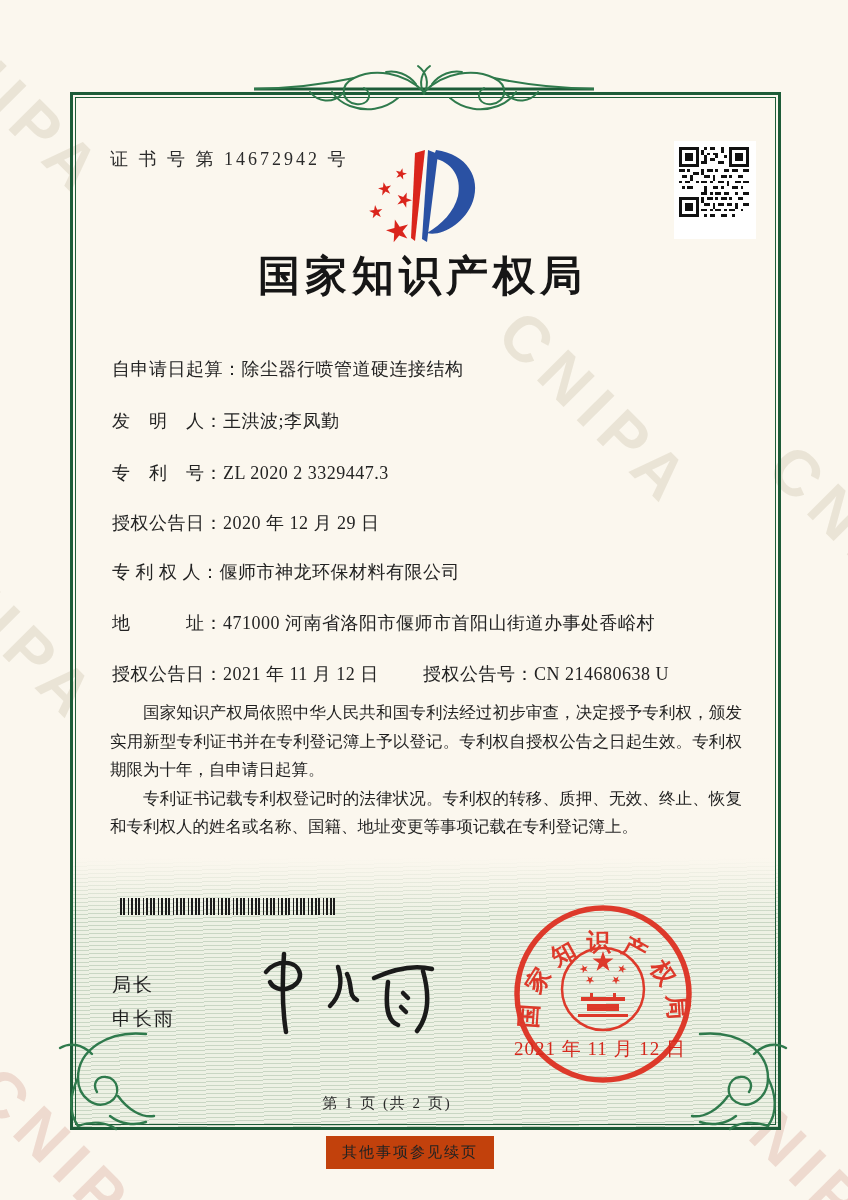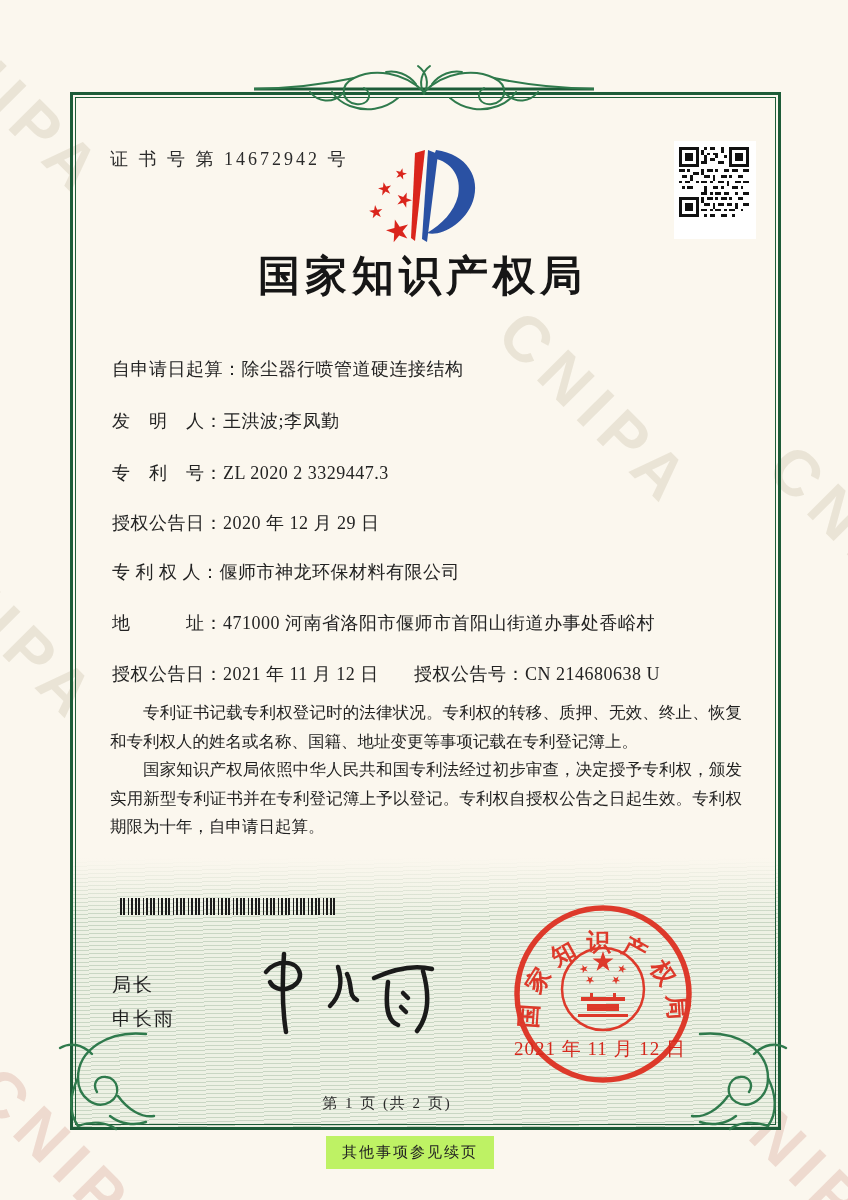--- a/index.html
+++ b/index.html
@@ -34,41 +34,41 @@
   
   .certno{left:110px;top:147px;z-index:10;font-size:18px;color:#2b2b2b;letter-spacing:3px;font-family:Liberation Serif, serif;}
   .title{left:70px;top:248px;width:705px;z-index:10;text-align:center;
          font-size:42px;font-weight:bold;color:#161616;letter-spacing:5px;}
   .qrwrap{left:674px;top:141px;width:82px;height:98px;background:#fff;z-index:9;}
   .qr{position:absolute;left:5px;top:6px;}
 
   
   .frow{position:absolute;left:112px;width:650px;z-index:10;font-size:18px;color:#232323;
         letter-spacing:.5px;white-space:nowrap;}
-  .frow .pair2{position:absolute;left:302px;top:0;}
+  .frow .pair2{position:absolute;left:311px;top:0;}
 
   
   .bodytext{left:110px;top:699px;width:632px;z-index:10;font-size:16.5px;
             line-height:28.5px;color:#1f1f1f;text-align:justify;}
   .bodytext p{margin:0;text-indent:2em;}
 
   
   .barcode{left:120px;top:898px;width:218px;height:17px;z-index:10;
            background:repeating-linear-gradient(90deg,#1c1c1c 0 2px,rgba(0,0,0,0) 2px 3px,
              #1c1c1c 3px 5px,rgba(0,0,0,0) 5px 8px,#1c1c1c 8px 9px,rgba(0,0,0,0) 9px 11px,
              #1c1c1c 11px 13px,rgba(0,0,0,0) 13px 15px);}
   .dir-label{left:112px;top:972px;z-index:10;font-size:19px;color:#1d1d1d;letter-spacing:2px;}
   .dir-name{left:112px;top:1006px;z-index:10;font-size:19px;color:#1d1d1d;letter-spacing:2px;}
   .sig{left:246px;top:938px;z-index:11;}
   .sealwrap{left:510px;top:901px;z-index:11;}
   .sealdate{left:514px;top:1036px;width:180px;z-index:12;font-size:19px;
             color:#d5281c;letter-spacing:1px;white-space:nowrap;}
   .pagenum{left:70px;top:1094px;width:634px;z-index:10;text-align:center;
            font-size:15px;color:#2a2a2a;letter-spacing:2px;}
-  .note{left:326px;top:1136px;z-index:10;background:#bef264;padding:7px 16px;
+  .note{left:326px;top:1136px;z-index:10;background:#c2410c;padding:7px 16px;
         font-size:15px;color:#222;letter-spacing:2px;}
 </style>
 </head>
 <body>
 
 <span class="wm wm1">CNIPA</span>
 <span class="wm wm2">CNIPA</span>
 <span class="wm wm3">CNIPA</span>
 <span class="wm wm4 pink">CNIPA</span>
 <span class="wm wm5 pink">CNIPA</span>
@@ -240,22 +240,22 @@
   <span class="flabel">地　　　址：</span><span class="fvalue">471000 河南省洛阳市偃师市首阳山街道办事处香峪村</span>
 </div>
 <div class="frow" style="top:662px">
   <span class="flabel">授权公告日：</span><span class="fvalue">2021 年 11 月 12 日</span>
   <span class="pair2">
     <span class="flabel">授权公告号：</span><span class="fvalue">CN 214680638 U</span>
   </span>
 </div>
 
 <div class="abs bodytext">
+  <p>国家知识产权局依照中华人民共和国专利法经过初步审查，决定授予专利权，颁发实用新型专利证书并在专利登记簿上予以登记。专利权自授权公告之日起生效。专利权期限为十年，自申请日起算。</p>
   <p>专利证书记载专利权登记时的法律状况。专利权的转移、质押、无效、终止、恢复和专利权人的姓名或名称、国籍、地址变更等事项记载在专利登记簿上。</p>
-  <p>国家知识产权局依照中华人民共和国专利法经过初步审查，决定授予专利权，颁发实用新型专利证书并在专利登记簿上予以登记。专利权自授权公告之日起生效。专利权期限为十年，自申请日起算。</p>
 </div>
 
 <div class="abs barcode"></div>
 
 <div class="abs dir-label">局长</div>
 <div class="abs dir-name">申长雨</div>
 
 <svg class="abs sig" width="200" height="105" viewBox="0 0 200 105">
   <g fill="none" stroke="#1a1a1a" stroke-width="4.5" stroke-linecap="round" stroke-linejoin="round">
     <path d="M38,16 C36,45 37,76 40,94"></path>

